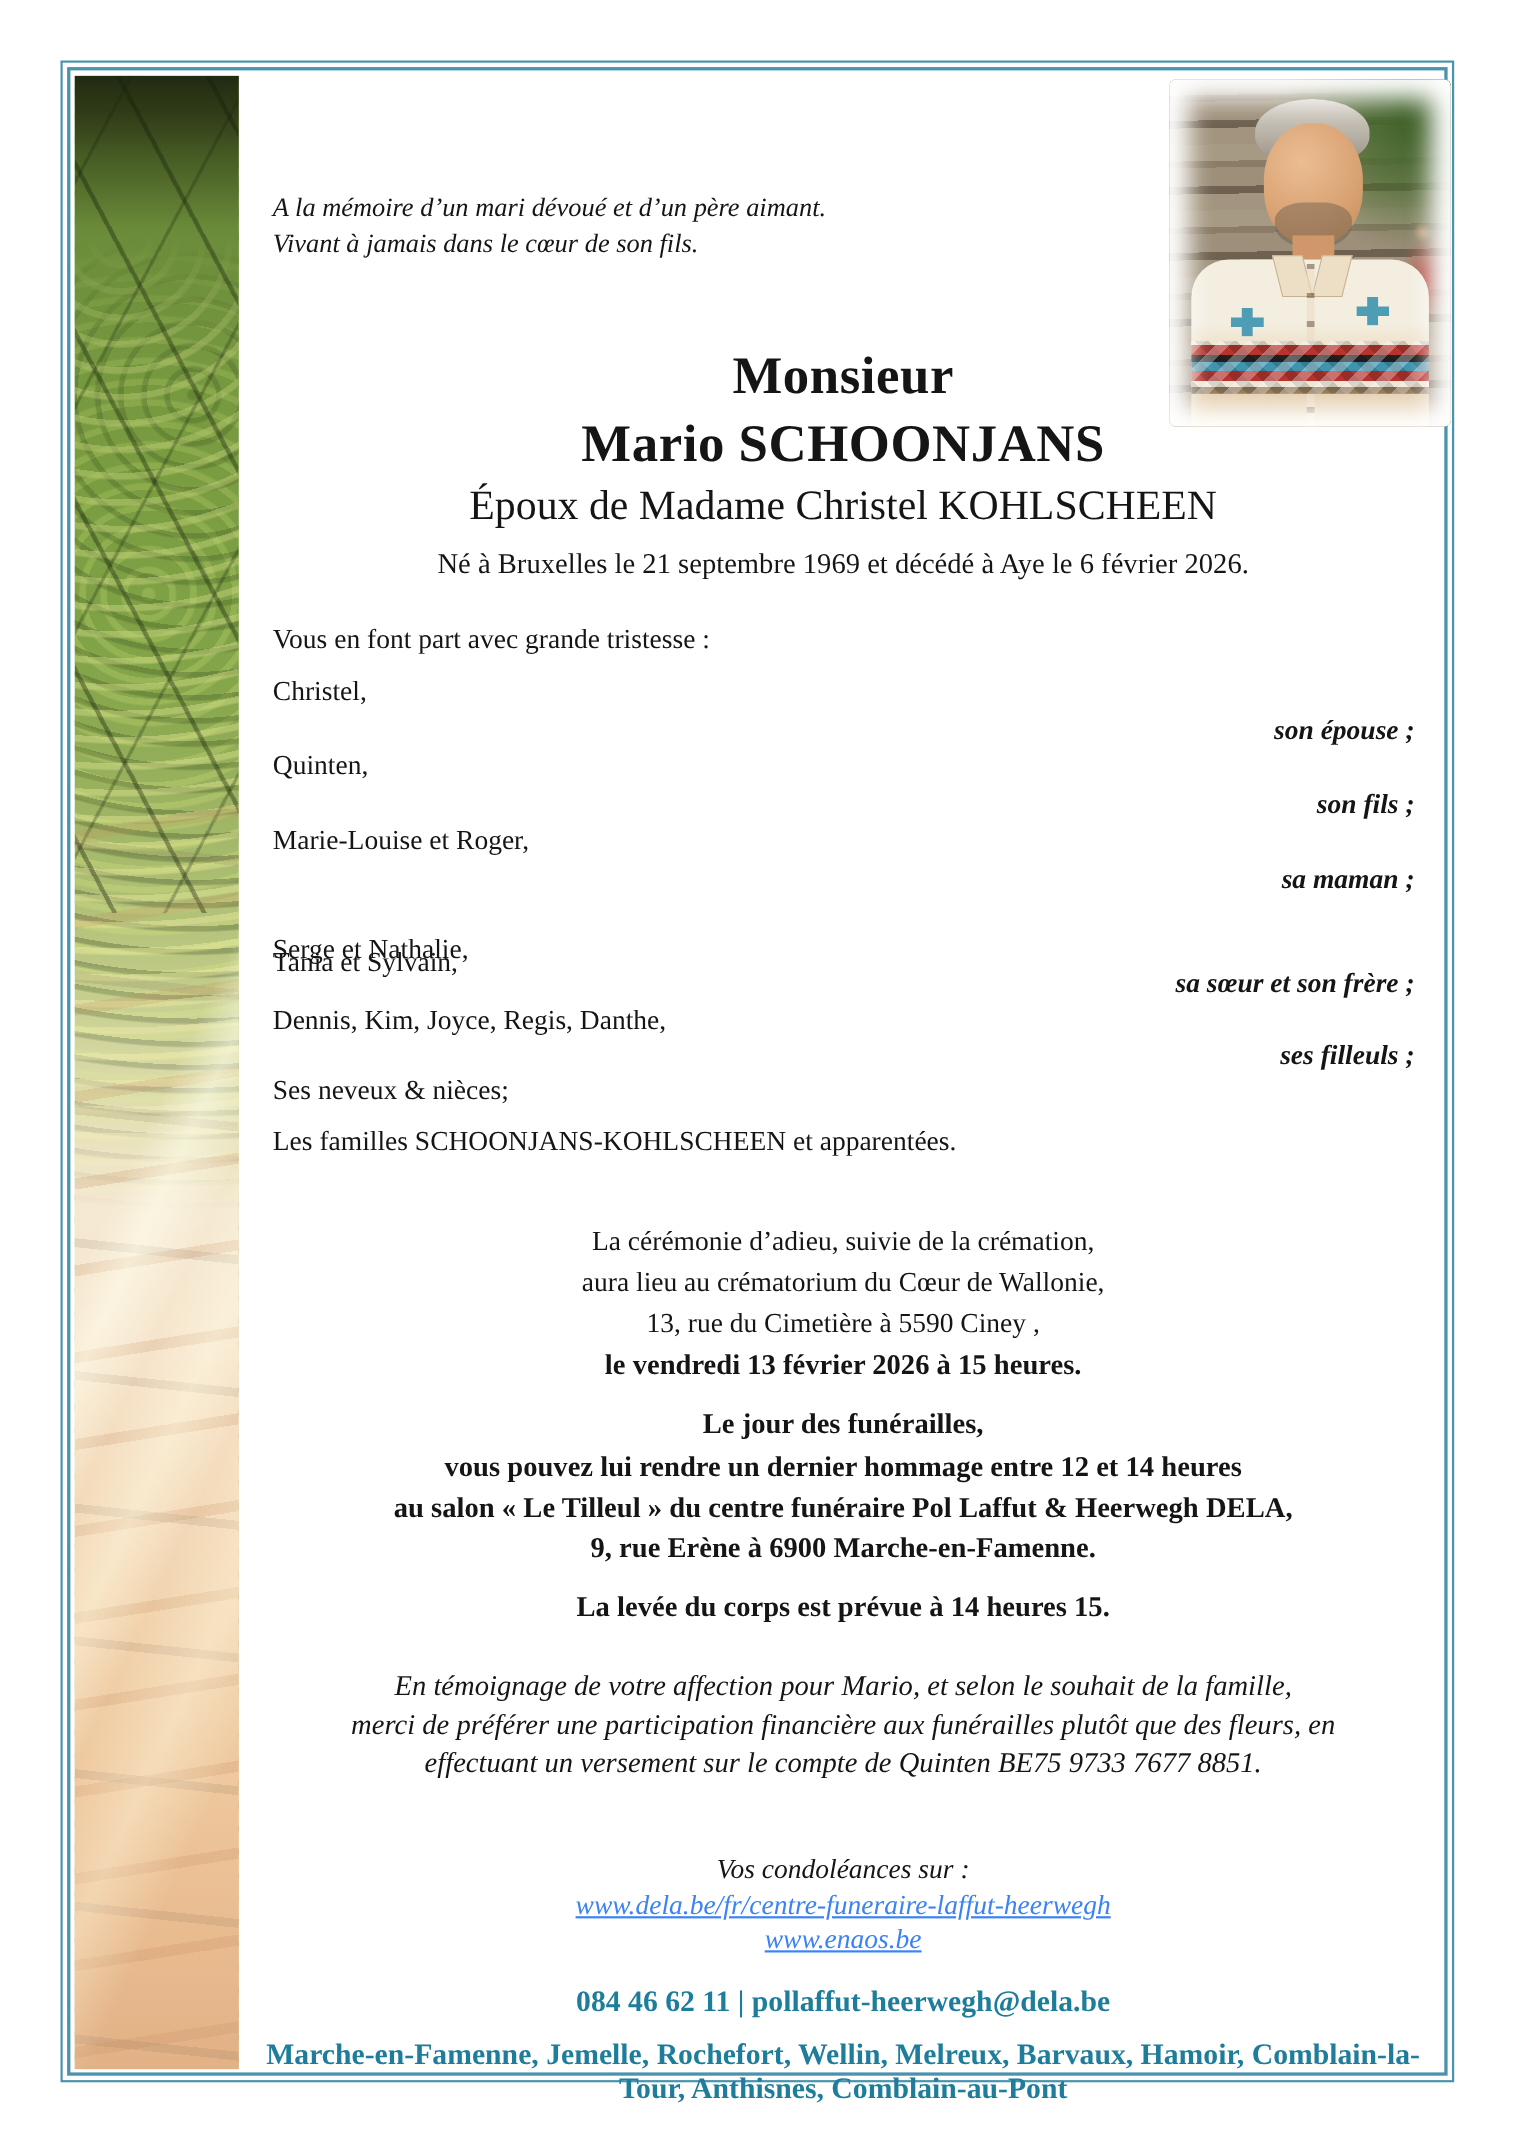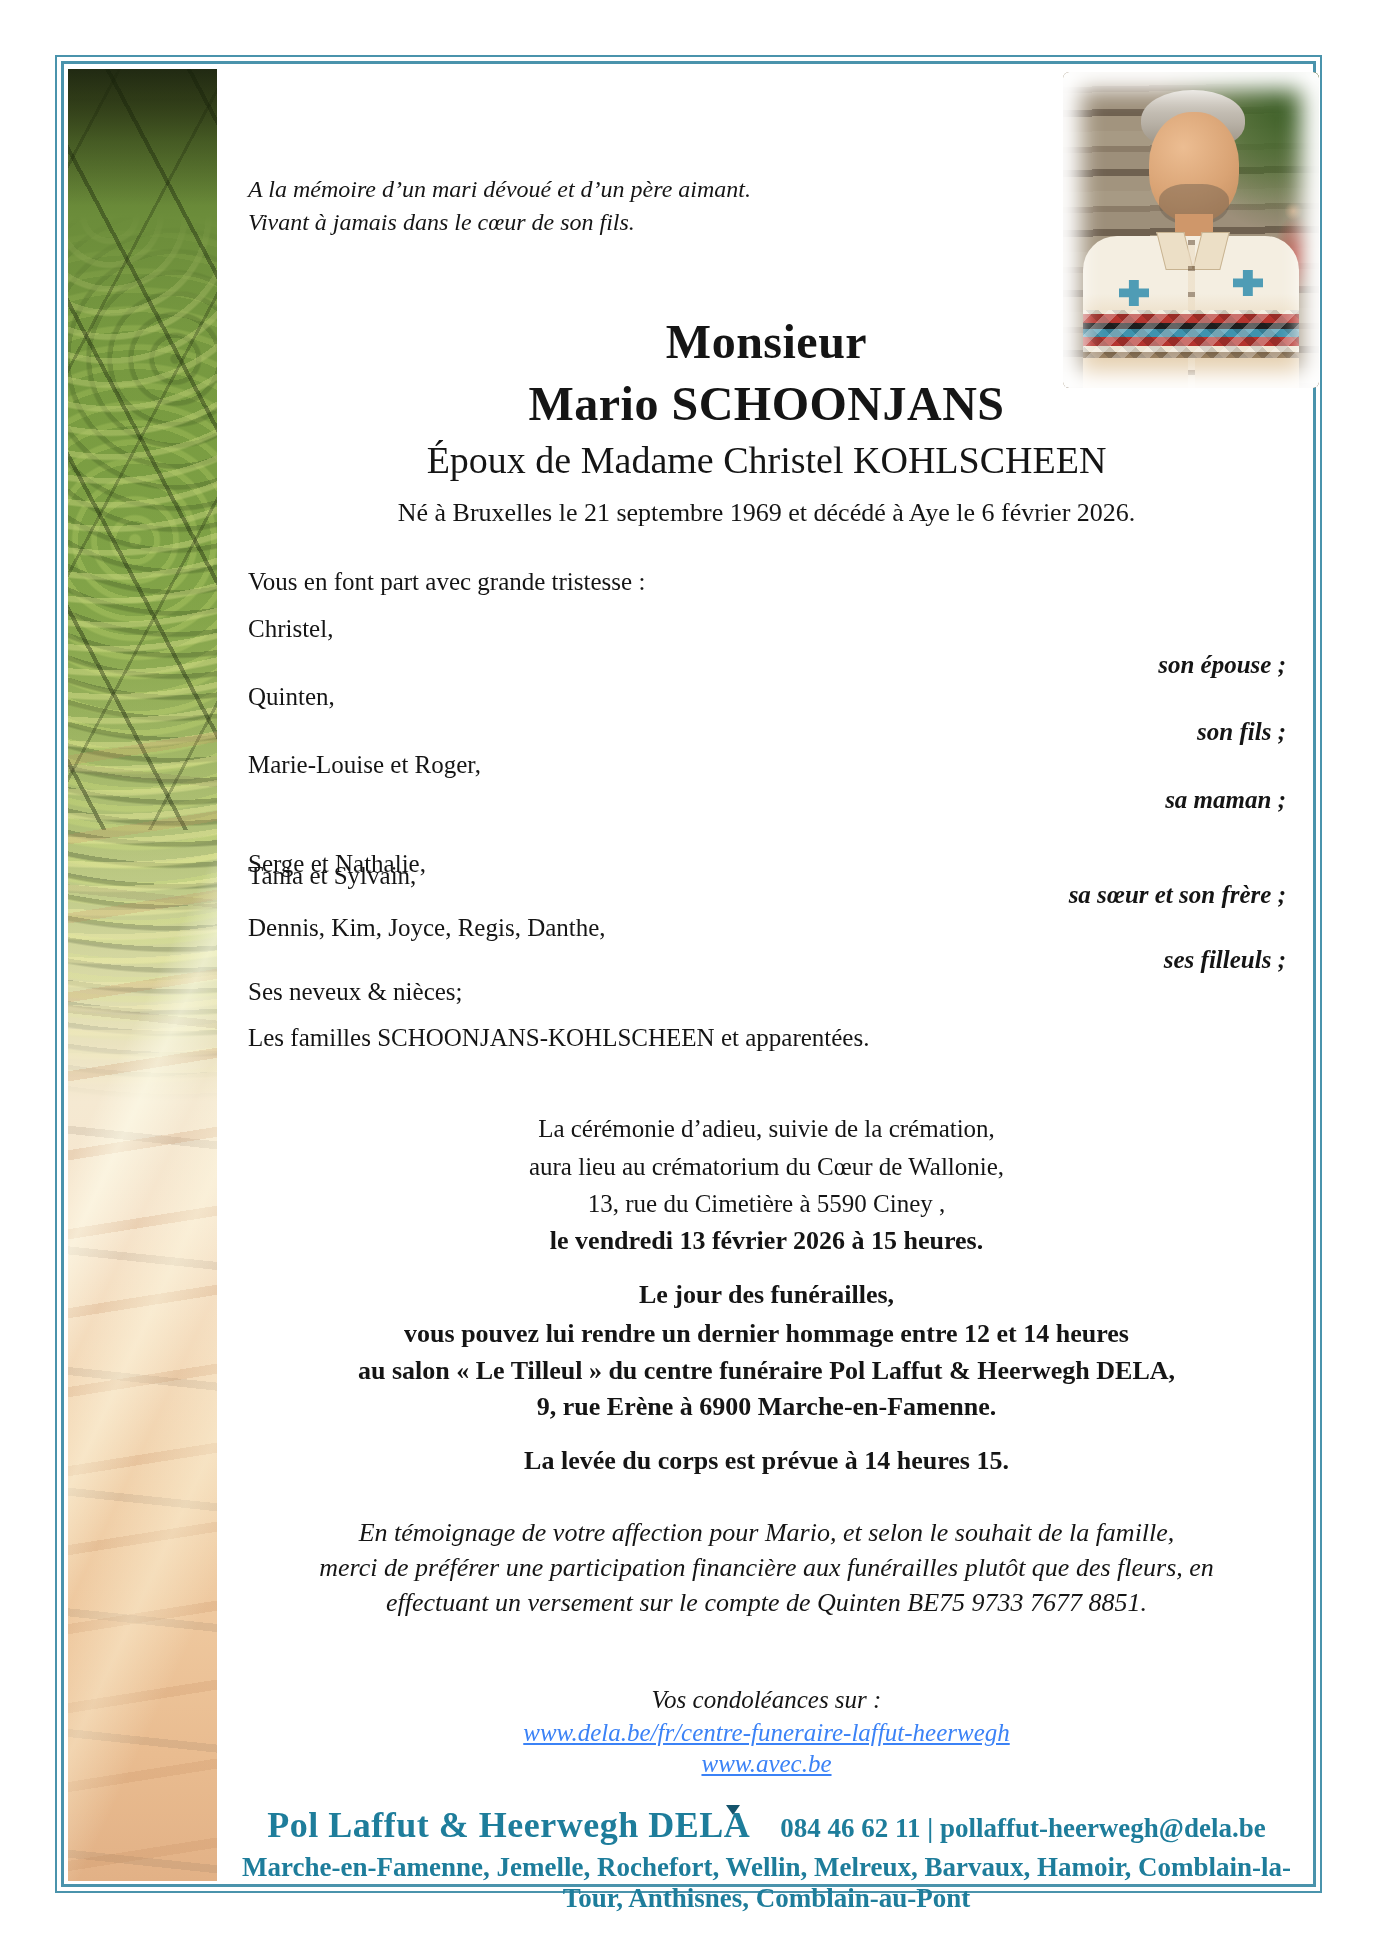--- a/index.html
+++ b/index.html
@@ -169,23 +169,19 @@
 
 <div class="abs col-center don" style="top:1518px;">En témoignage de votre affection pour Mario, et selon le souhait de la famille,</div>
 <div class="abs col-center don" style="top:1553px;">merci de préférer une participation financière aux funérailles plutôt que des fleurs, en</div>
 <div class="abs col-center don" style="top:1588px;">effectuant un versement sur le compte de Quinten BE75 9733 7677 8851.</div>
 
 <div class="abs col-center cond" style="top:1686px;">Vos condoléances sur :</div>
 <div class="abs col-center linkline" style="top:1719px;">
   <a>www.dela.be/fr/centre-funeraire-laffut-heerwegh</a>
 </div>
 <div class="abs col-center linkline" style="top:1750px;">
-  <a>www.avec.be</a>
+  <a>www.enaos.be</a>
 </div>
 
 <div class="abs footer-line" style="top:1804px;">
-  <span class="brand-wrap">
-    <span>Pol Laffut &amp; Heerwegh DELA</span>
-    <span class="dela-mark"></span>
-  </span>
   <span class="contact">084 46 62 11 | pollaffut-heerwegh@dela.be</span>
 </div>
 <div class="abs cities" style="top:1852px;">Marche-en-Famenne, Jemelle, Rochefort, Wellin, Melreux, Barvaux, Hamoir, Comblain-la-Tour, Anthisnes, Comblain-au-Pont</div>
 
 </body></html>

